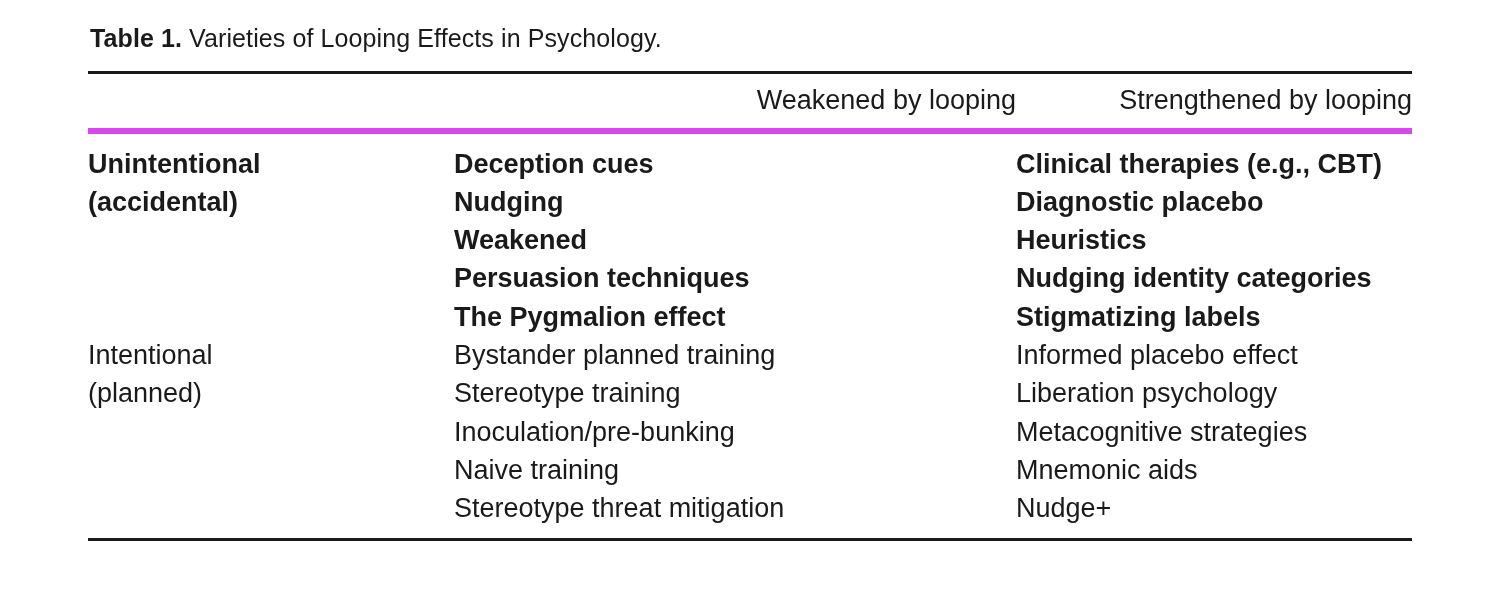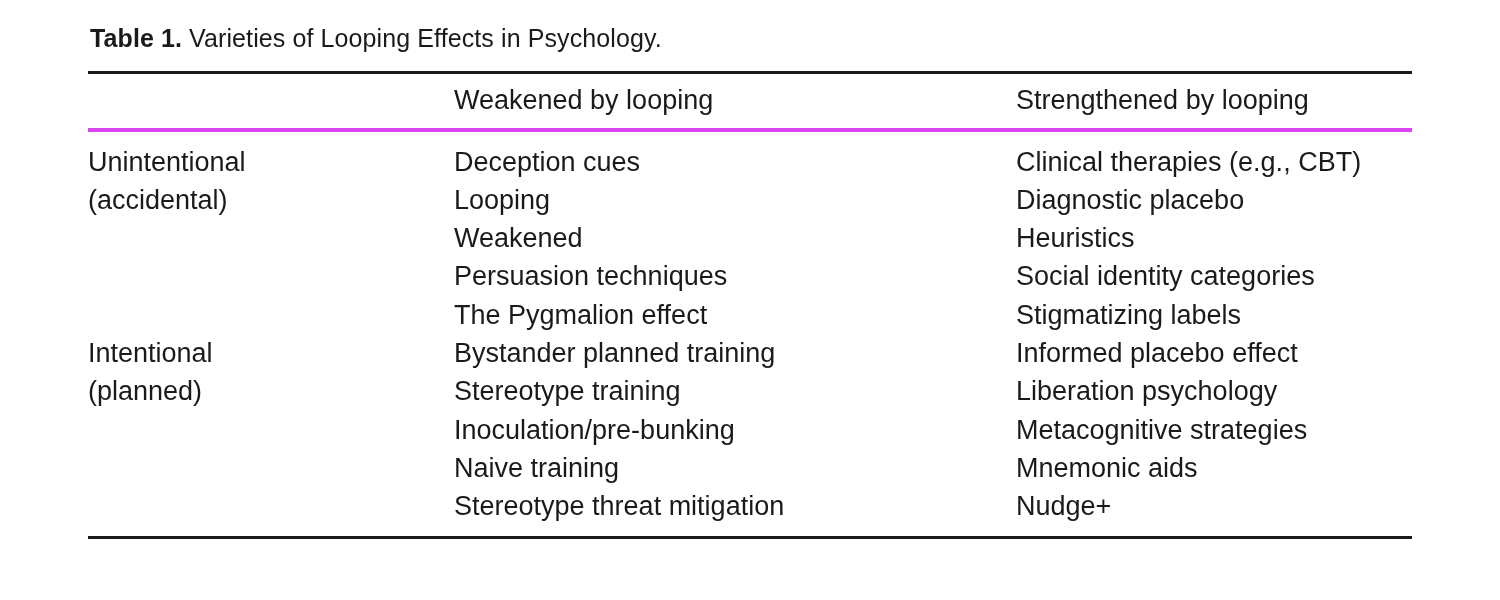--- a/index.html
+++ b/index.html
@@ -35,36 +35,37 @@
   }
   table.paper-table {
     width: 1324px;
     border-collapse: collapse;
     table-layout: fixed;
   }
   table.paper-table col.c1 { width: 366px; }
   table.paper-table col.c2 { width: 562px; }
   table.paper-table col.c3 { width: 396px; }
   thead th {
-    text-align: left;
+    text-align: right;
     font-weight: normal;
     font-size: 27px;
     padding: 11px 0 12px 0;
     border-top: 3px solid #1a1a1a;
-    border-bottom: 4px solid #d946ef;
+    border-bottom: 6px solid #d946ef;
     vertical-align: bottom;
   }
   tbody td {
     vertical-align: top;
     font-size: 27px;
     line-height: 1.42;
     padding: 0;
   }
   tbody tr.group-first td {
     padding-top: 11px;
+    font-weight: bold;
   }
   tbody tr.group-last td {
     padding-bottom: 6px;
   }
   .rowlabel-line {
     display: block;
     white-space: nowrap;
   }
   .cell-line {
     display: block;
@@ -102,30 +103,30 @@
     </thead>
     <tbody>
 
       <tr class="group-first">
         <td>
           <span class="rowlabel-line">Unintentional</span>
           <span class="rowlabel-line">(accidental)</span>
         </td>
         <td>
           <span class="cell-line">Deception cues</span>
-          <span class="cell-line">Looping</span>
+          <span class="cell-line">Nudging</span>
           <span class="cell-line">Weakened</span>
           <span class="cell-line">Persuasion techniques</span>
           <span class="cell-line">The Pygmalion effect</span>
         </td>
         <td>
           <span class="cell-line">Clinical therapies (e.g., CBT)</span>
           <span class="cell-line">Diagnostic placebo</span>
           <span class="cell-line">Heuristics</span>
-          <span class="cell-line">Social identity categories</span>
+          <span class="cell-line">Nudging identity categories</span>
           <span class="cell-line">Stigmatizing labels</span>
         </td>
       </tr>
 
       <tr class="group-last">
         <td>
           <span class="rowlabel-line">Intentional</span>
           <span class="rowlabel-line">(planned)</span>
         </td>
         <td>

